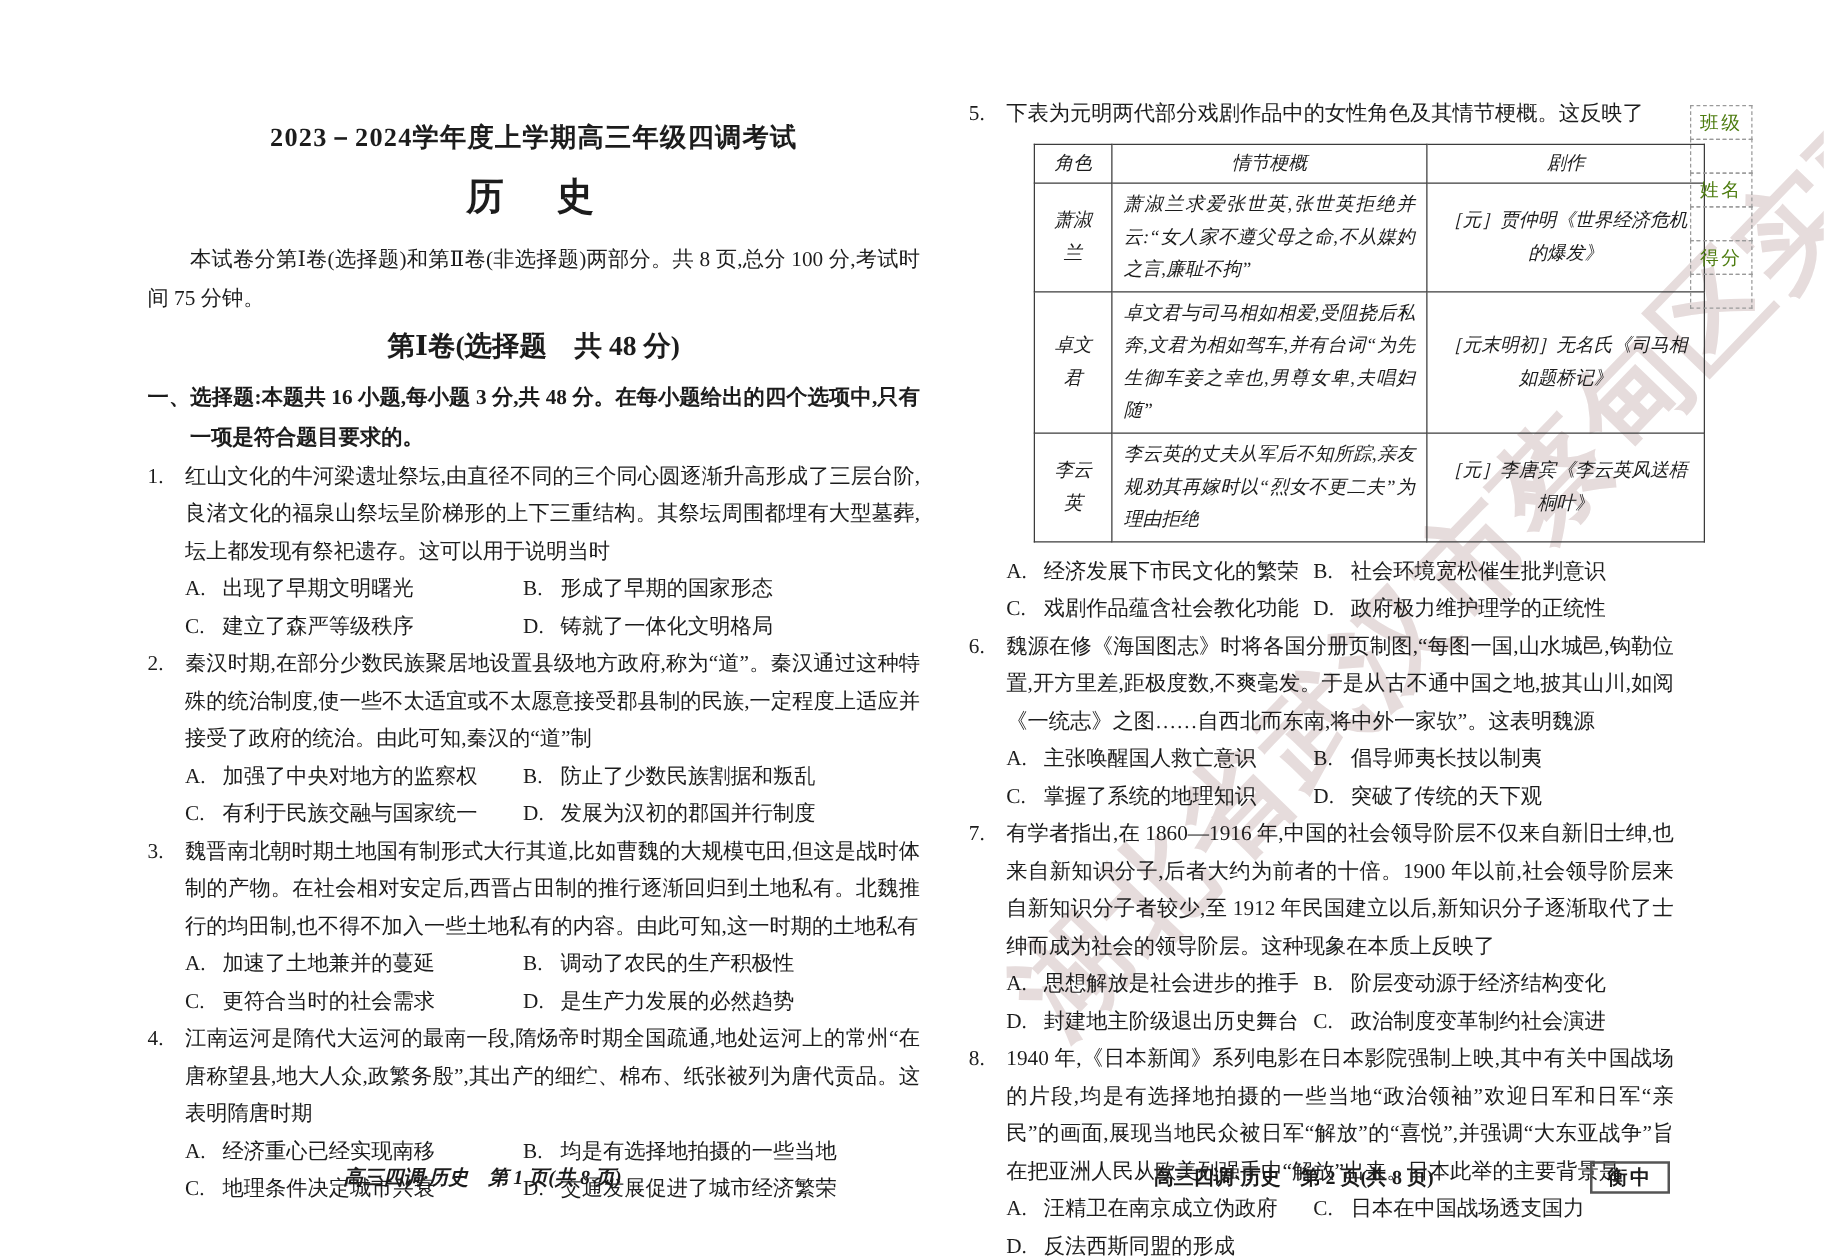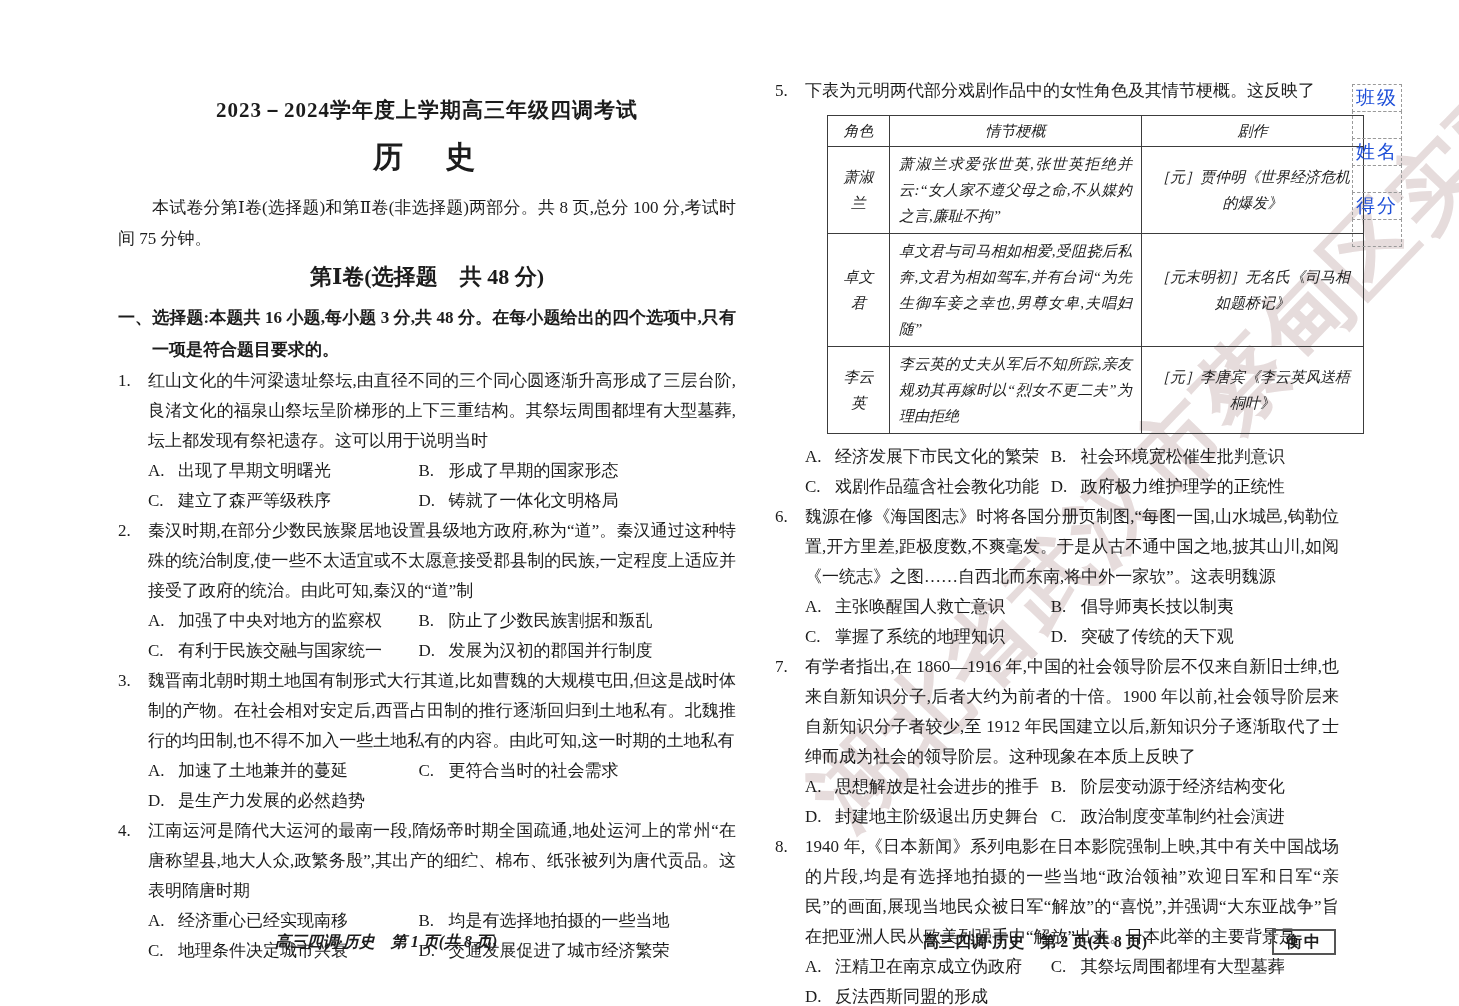--- a/index.html
+++ b/index.html
@@ -39,21 +39,21 @@
   .l{text-align:left;text-align:justify;}
   
   .foot{position:absolute;top:932px;z-index:1;font-size:16px;font-weight:700;text-align:center;}
   #f1{left:106px;width:560px;font-style:italic;}
   #f2{left:780px;width:510px;}
   
   .sidebar{position:absolute;left:1352px;top:84px;width:48px;z-index:1;}
   .cell,.blank{
     box-sizing:border-box;width:50px;height:28px;margin-top:-1px;
     border:1px dashed #9a9a9a;display:flex;align-items:center;justify-content:center;
-    font-size:19px;letter-spacing:2px;color:#1d4ed8;background:transparent;
+    font-size:15px;letter-spacing:2px;color:#4d7c0f;background:transparent;
   }
   .cell:first-child{margin-top:0;}
   
   .stamp{
     position:absolute;left:1272px;top:929px;width:60px;height:22px;z-index:1;
     border:2px solid #555;display:flex;align-items:center;justify-content:center;
     font-size:16px;font-weight:700;letter-spacing:2px;
   }
 </style>
 </head>
@@ -88,20 +88,21 @@
       <div class="opt"><span class="ol">C.</span><span class="ot">有利于民族交融与国家统一</span></div>
       <div class="opt"><span class="ol">D.</span><span class="ot">发展为汉初的郡国并行制度</span></div>
     </div>
   </div>
 
   <div class="q">
     <span class="qn">3.</span>
     <div class="stem">魏晋南北朝时期土地国有制形式大行其道,比如曹魏的大规模屯田,但这是战时体制的产物。在社会相对安定后,西晋占田制的推行逐渐回归到土地私有。北魏推行的均田制,也不得不加入一些土地私有的内容。由此可知,这一时期的土地私有</div>
     <div class="opts">
       <div class="opt"><span class="ol">A.</span><span class="ot">加速了土地兼并的蔓延</span></div>
+      <div class="opt"><span class="ol">B.</span><span class="ot">调动了农民的生产积极性</span></div>
       <div class="opt"><span class="ol">C.</span><span class="ot">更符合当时的社会需求</span></div>
       <div class="opt"><span class="ol">D.</span><span class="ot">是生产力发展的必然趋势</span></div>
     </div>
   </div>
 
   <div class="q">
     <span class="qn">4.</span>
     <div class="stem">江南运河是隋代大运河的最南一段,隋炀帝时期全国疏通,地处运河上的常州“在唐称望县,地大人众,政繁务殷”,其出产的细纻、棉布、纸张被列为唐代贡品。这表明隋唐时期</div>
     <div class="opts">
       <div class="opt"><span class="ol">A.</span><span class="ot">经济重心已经实现南移</span></div>
@@ -174,21 +175,21 @@
       <div class="opt"><span class="ol">D.</span><span class="ot">封建地主阶级退出历史舞台</span></div>
       <div class="opt"><span class="ol">C.</span><span class="ot">政治制度变革制约社会演进</span></div>
     </div>
   </div>
 
   <div class="q">
     <span class="qn">8.</span>
     <div class="stem">1940 年,《日本新闻》系列电影在日本影院强制上映,其中有关中国战场的片段,均是有选择地拍摄的一些当地“政治领袖”欢迎日军和日军“亲民”的画面,展现当地民众被日军“解放”的“喜悦”,并强调“大东亚战争”旨在把亚洲人民从欧美列强手中“解放”出来。日本此举的主要背景是</div>
     <div class="opts">
       <div class="opt"><span class="ol">A.</span><span class="ot">汪精卫在南京成立伪政府</span></div>
-      <div class="opt"><span class="ol">C.</span><span class="ot">其祭坛周围都埋有大型墓葬</span></div>
+      <div class="opt"><span class="ol">C.</span><span class="ot">日本在中国战场透支国力</span></div>
       <div class="opt"><span class="ol">D.</span><span class="ot">反法西斯同盟的形成</span></div>
     </div>
   </div>
 </div>
 
 <div class="foot" id="f1">高三四调·历史　第 1 页(共 8 页)</div>
 <div class="foot" id="f2">高三四调·历史　第 2 页(共 8 页)</div>
 
 <div class="sidebar">
   <div class="cell">班级</div>

